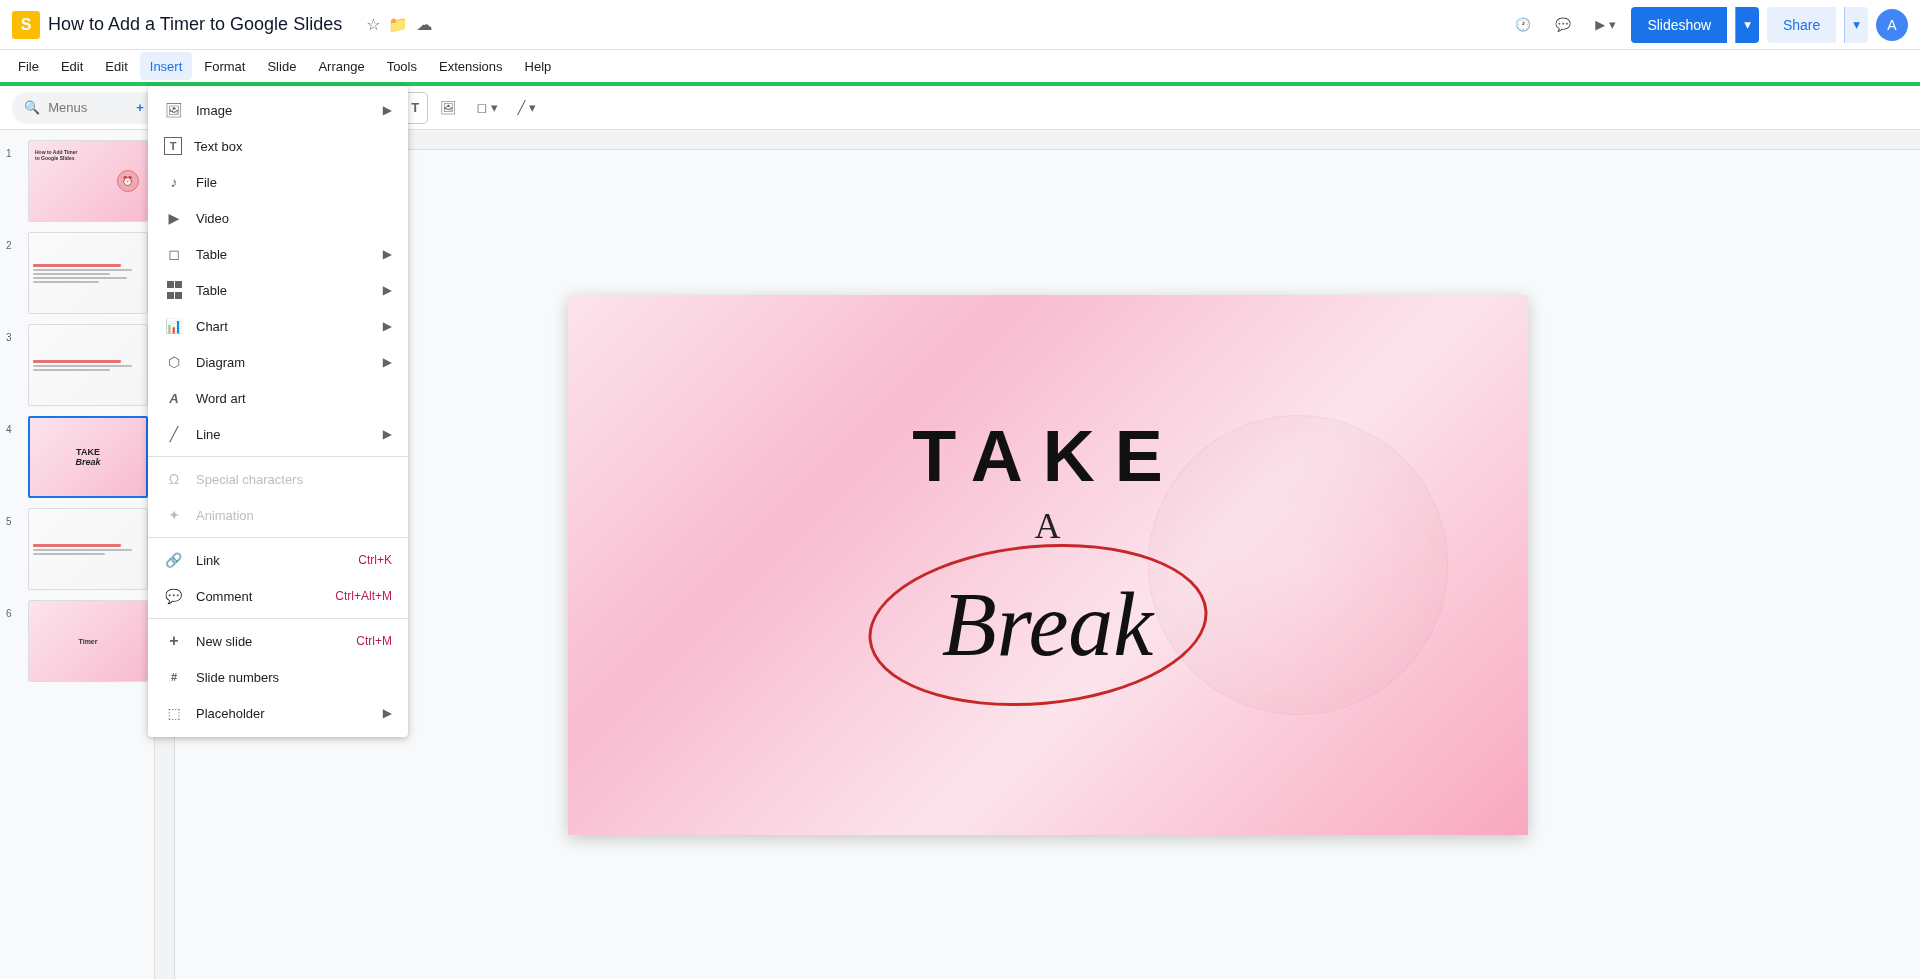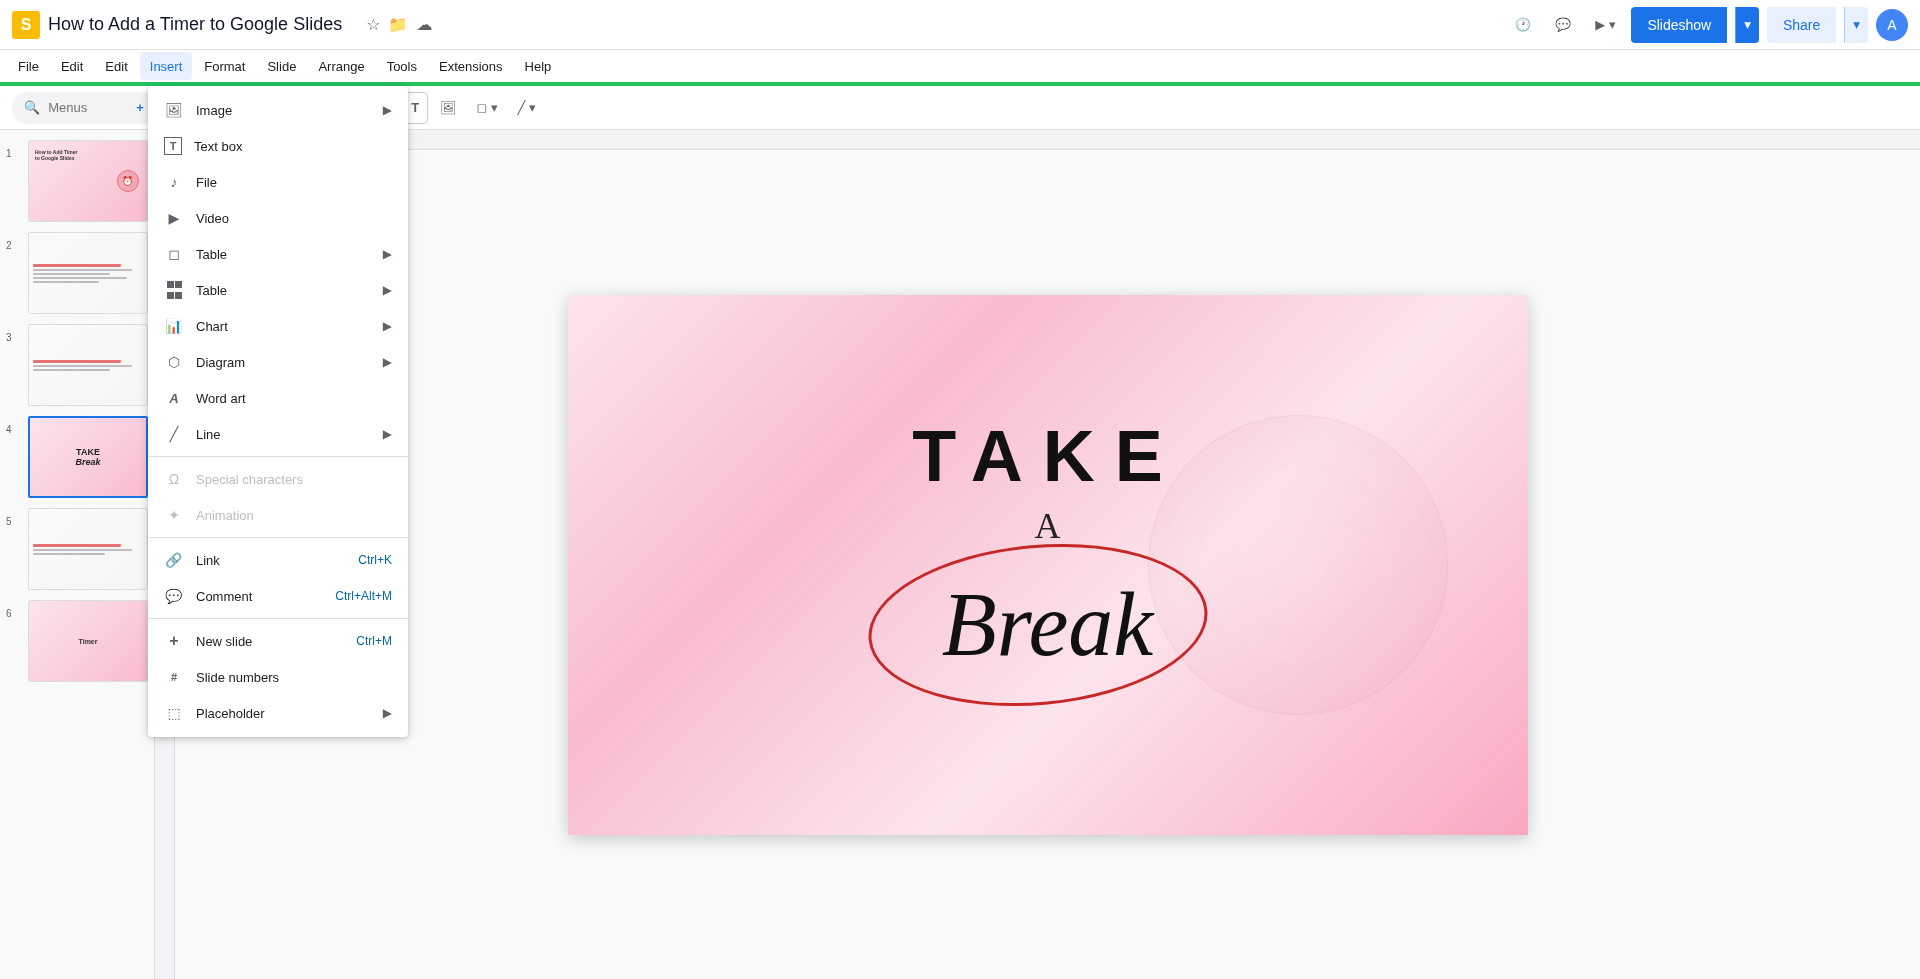--- a/index.html
+++ b/index.html
@@ -363,21 +363,21 @@
     .menu-dropdown-item .item-icon {
       width: 20px; height: 20px;
       display: flex; align-items: center; justify-content: center;
       flex-shrink: 0;
       color: #5f6368;
       font-size: 14px;
     }
     .menu-dropdown-item.disabled .item-icon { color: #bdbdbd; }
     .menu-dropdown-item .item-label { flex: 1; }
     .menu-dropdown-item .item-shortcut {
-      color: #0369a1;
+      color: #be185d;
       font-size: 12px;
     }
     .menu-dropdown-item .item-arrow {
       color: #5f6368;
       font-size: 12px;
     }
     .menu-divider {
       height: 1px;
       background: #e0e0e0;
       margin: 4px 0;

